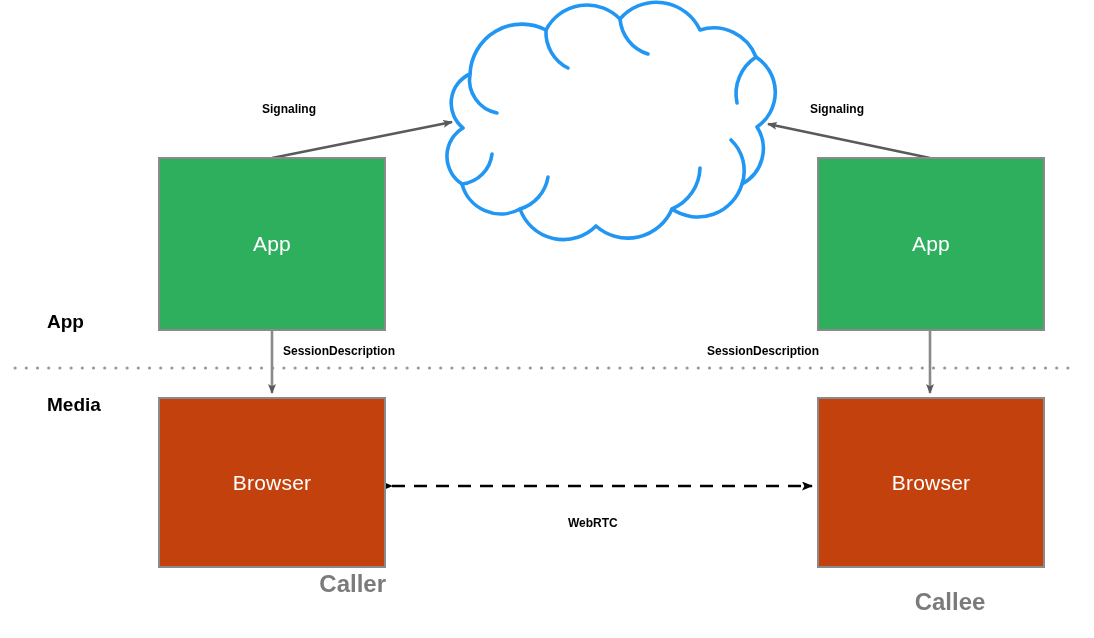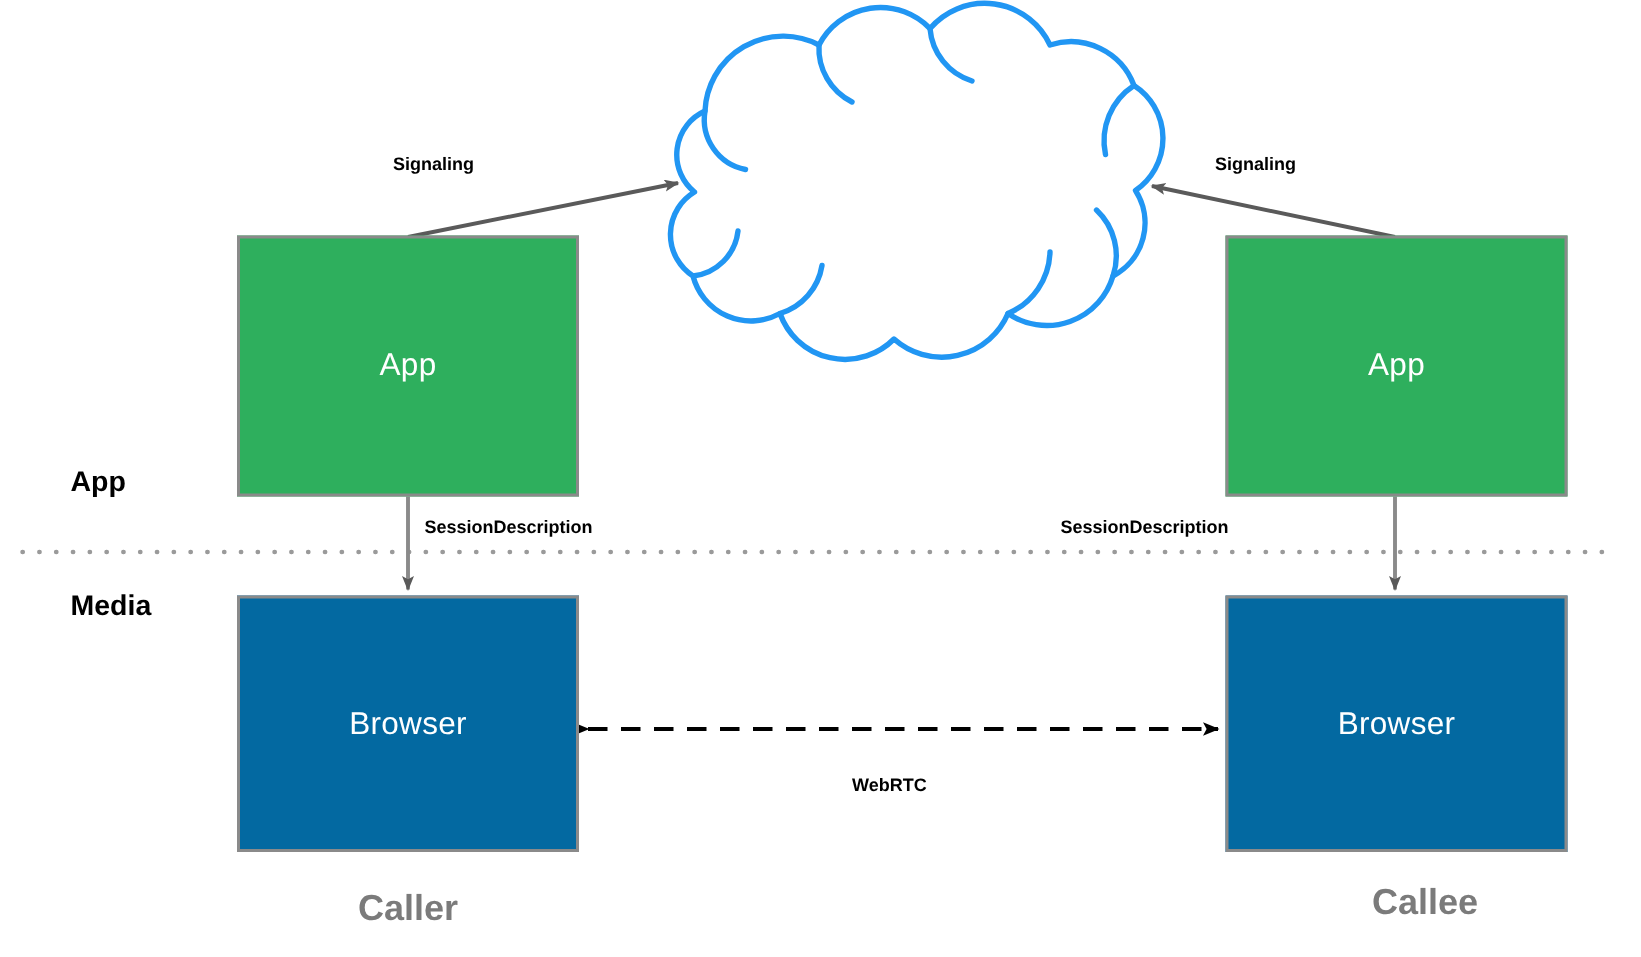--- a/index.html
+++ b/index.html
@@ -34,21 +34,21 @@
     color: #ffffff;
     font-size: 21px;
     font-weight: 400;
     font-family: "Liberation Sans", sans-serif;
     letter-spacing: 0.2px;
   }
   .app-box {
     background: #2eaf5d;
   }
   .browser-box {
-    background: #0369a1;
+    background: #c2410c;
   }
   .edge-label {
     position: absolute;
     font-family: "Liberation Sans", sans-serif;
     font-size: 12px;
     font-weight: bold;
     color: #000000;
     white-space: nowrap;
   }
   .layer-label {
@@ -147,17 +147,17 @@
   <div class="edge-label" style="left:262px; top:102px;">Signaling</div>
 
   <div class="edge-label" style="left:810px; top:102px;">Signaling</div>
 
   <div class="edge-label" style="left:283px; top:344px;">SessionDescription</div>
 
   <div class="edge-label" style="left:707px; top:344px;">SessionDescription</div>
 
   <div class="edge-label" style="left:568px; top:516px;">WebRTC</div>
 
-  <div class="role-label" style="left:158px; top:592px; width:228px;">Caller</div>
+  <div class="role-label" style="left:158px; top:570px; width:228px;text-align:right;">Caller</div>
 
   <div class="role-label" style="left:836px; top:588px; width:228px;">Callee</div>
 
 </div>
 
 </body></html>

